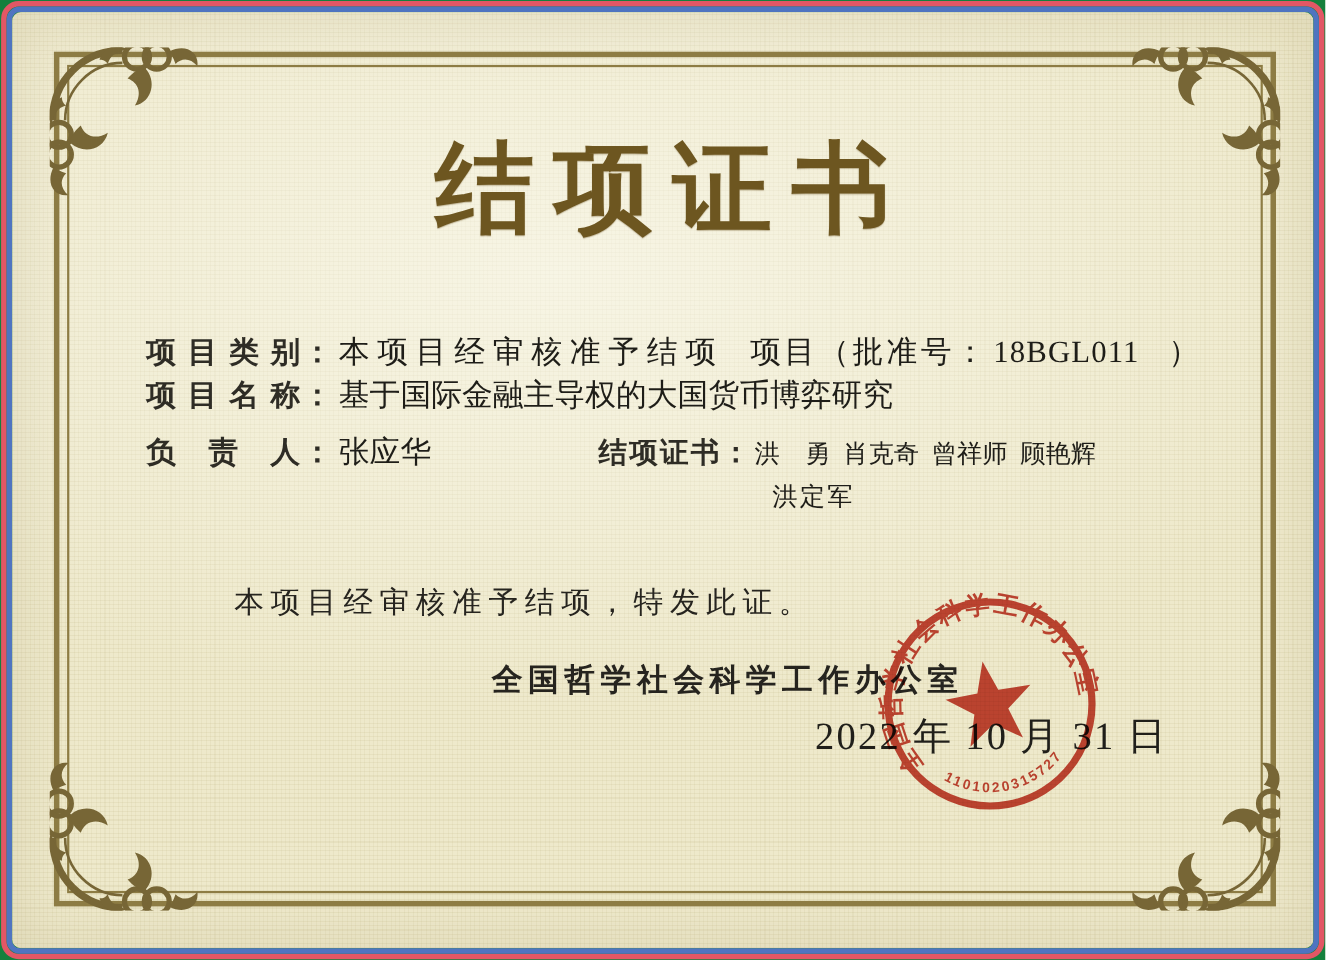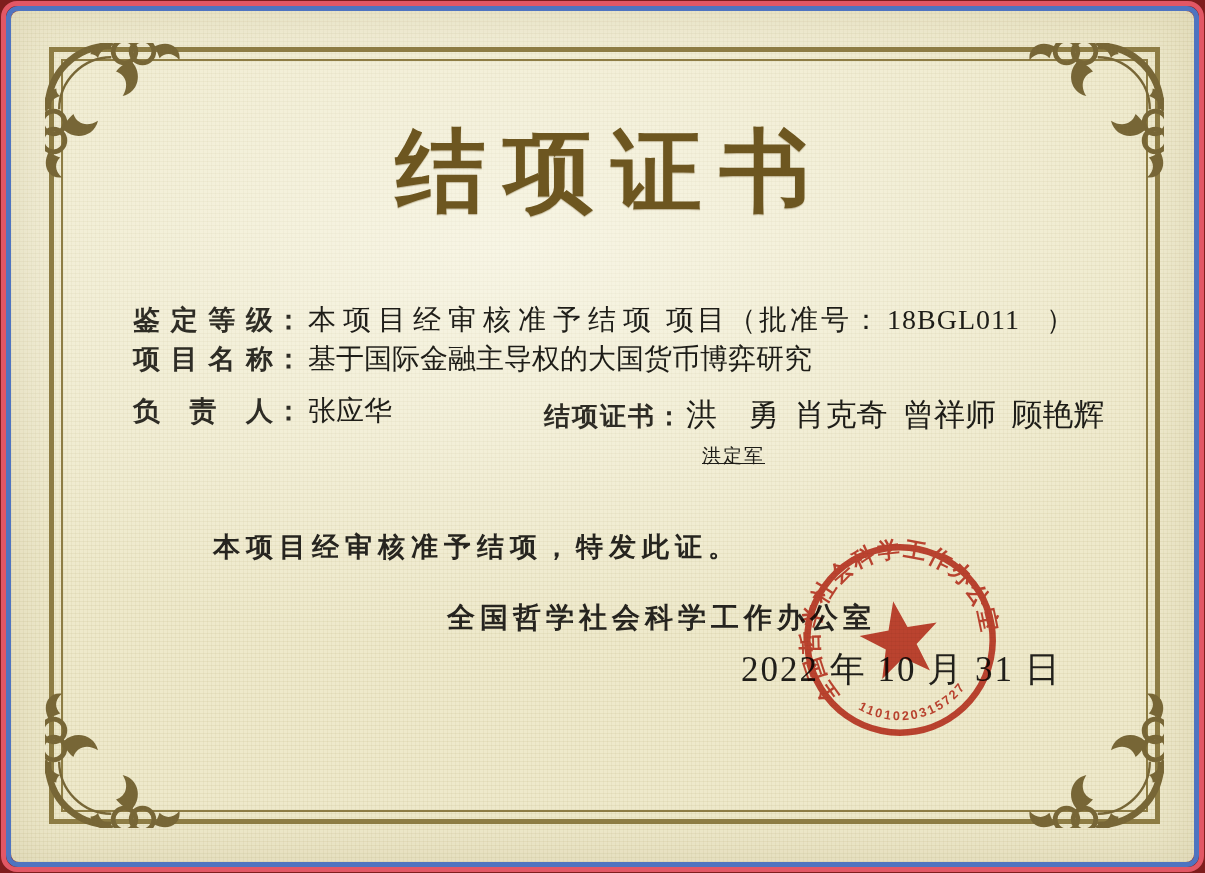--- a/index.html
+++ b/index.html
@@ -1,19 +1,19 @@
 <!DOCTYPE html>
 <html><head>
 <meta charset="utf-8">
 <style>
   * { margin:0; padding:0; box-sizing:border-box; }
   html,body { width:1205px; height:873px; background:#ffffff; overflow:hidden; }
   body { font-family:"Liberation Serif","DejaVu Serif",serif; }
 
-  .photo { position:relative; width:1205px; height:873px; background:#7f1d1d; }
+  .photo { position:relative; width:1205px; height:873px; background:#15803d; }
 
   
   .frame-red  { position:absolute; inset:1px; border:5px solid #e25765; border-radius:16px; }
   .frame-blue { position:absolute; inset:0;  border:5px solid #4f74c0; border-radius:12px; }
 
   
   .paper {
     position:absolute; inset:0; border-radius:8px;
     background-color:#eee9cb;
     background-image:
@@ -60,33 +60,33 @@
   .fcolon { font-size:27px; color:#2e2c25; font-weight:600; padding:0 6px 0 2px; }
   .fvalue { font-size:28px; color:#1e1d18; }
 
   .row-category   { top:290px; }
   .row-name       { top:329px; }
   .row-leader     { top:381px; }
   .row-certno     { top:434px; }
   .row-grade      { top:468px; }
 
   .cat-main   { letter-spacing:7px; }
-  .cat-suffix { letter-spacing:3px; margin-left:8px; }
+  .cat-suffix { letter-spacing:3px; margin-left:24px; }
   .cat-number { letter-spacing:1px; margin-left:4px; }
   .cat-close  { margin-left:26px; }
 
   .participants { position:absolute; left:533px; top:383px; white-space:nowrap; }
   .plabel { font-size:26px; color:#2e2c25; font-weight:600; letter-spacing:2px; }
   .pcolon { font-size:26px; color:#2e2c25; font-weight:600; padding-right:4px; }
-  .pnames { font-size:31px; color:#1e1d18; white-space:pre; }
-  .pline2 { margin-left:158px; margin-top:7px; font-size:19px; color:#1e1d18; letter-spacing:2px;text-decoration:underline; }
+  .pnames { font-size:23px; color:#1e1d18; white-space:pre; }
+  .pline2 { margin-left:158px; margin-top:7px; font-size:23px; color:#1e1d18; letter-spacing:2px; }
 
   .statement {
     position:absolute; left:202px; top:518px;
-    font-size:27px; letter-spacing:6px; color:#26241f; font-weight:700;
+    font-size:27px; letter-spacing:6px; color:#26241f; font-weight:400;
     white-space:nowrap;
   }
   .issuer {
     position:absolute; left:436px; top:588px;
     font-size:28px; letter-spacing:5px; color:#26241f; font-weight:700;
     white-space:nowrap;
   }
   .date-line {
     position:absolute; left:730px; top:635px;
     font-size:35px; letter-spacing:2px; color:#201f1a;
@@ -149,21 +149,21 @@
               <use href="#corner-ornament"></use>
             </svg>
           <svg class="corner br">
               <use href="#corner-ornament"></use>
             </svg>
         </div>
 
         <div class="title">结项证书</div>
 
         <div class="row row-category">
-          <span class="flabel">鉴定等级</span><span class="fcolon">：</span><span class="fvalue cat-main">本项目经审核准予结项</span><span class="fvalue cat-suffix">项目（批准号：</span><span class="fvalue cat-number">18BGL011</span><span class="fvalue cat-close">）</span>
+          <span class="flabel">项目类别</span><span class="fcolon">：</span><span class="fvalue cat-main">本项目经审核准予结项</span><span class="fvalue cat-suffix">项目（批准号：</span><span class="fvalue cat-number">18BGL011</span><span class="fvalue cat-close">）</span>
         </div>
 
         <div class="row row-leader">
           <span class="flabel">负责人</span><span class="fcolon">：</span><span class="fvalue">张应华</span>
         </div>
 
         <div class="row row-name">
           <span class="flabel">项目名称</span><span class="fcolon">：</span><span class="fvalue">基于国际金融主导权的大国货币博弈研究</span>
         </div>
 

